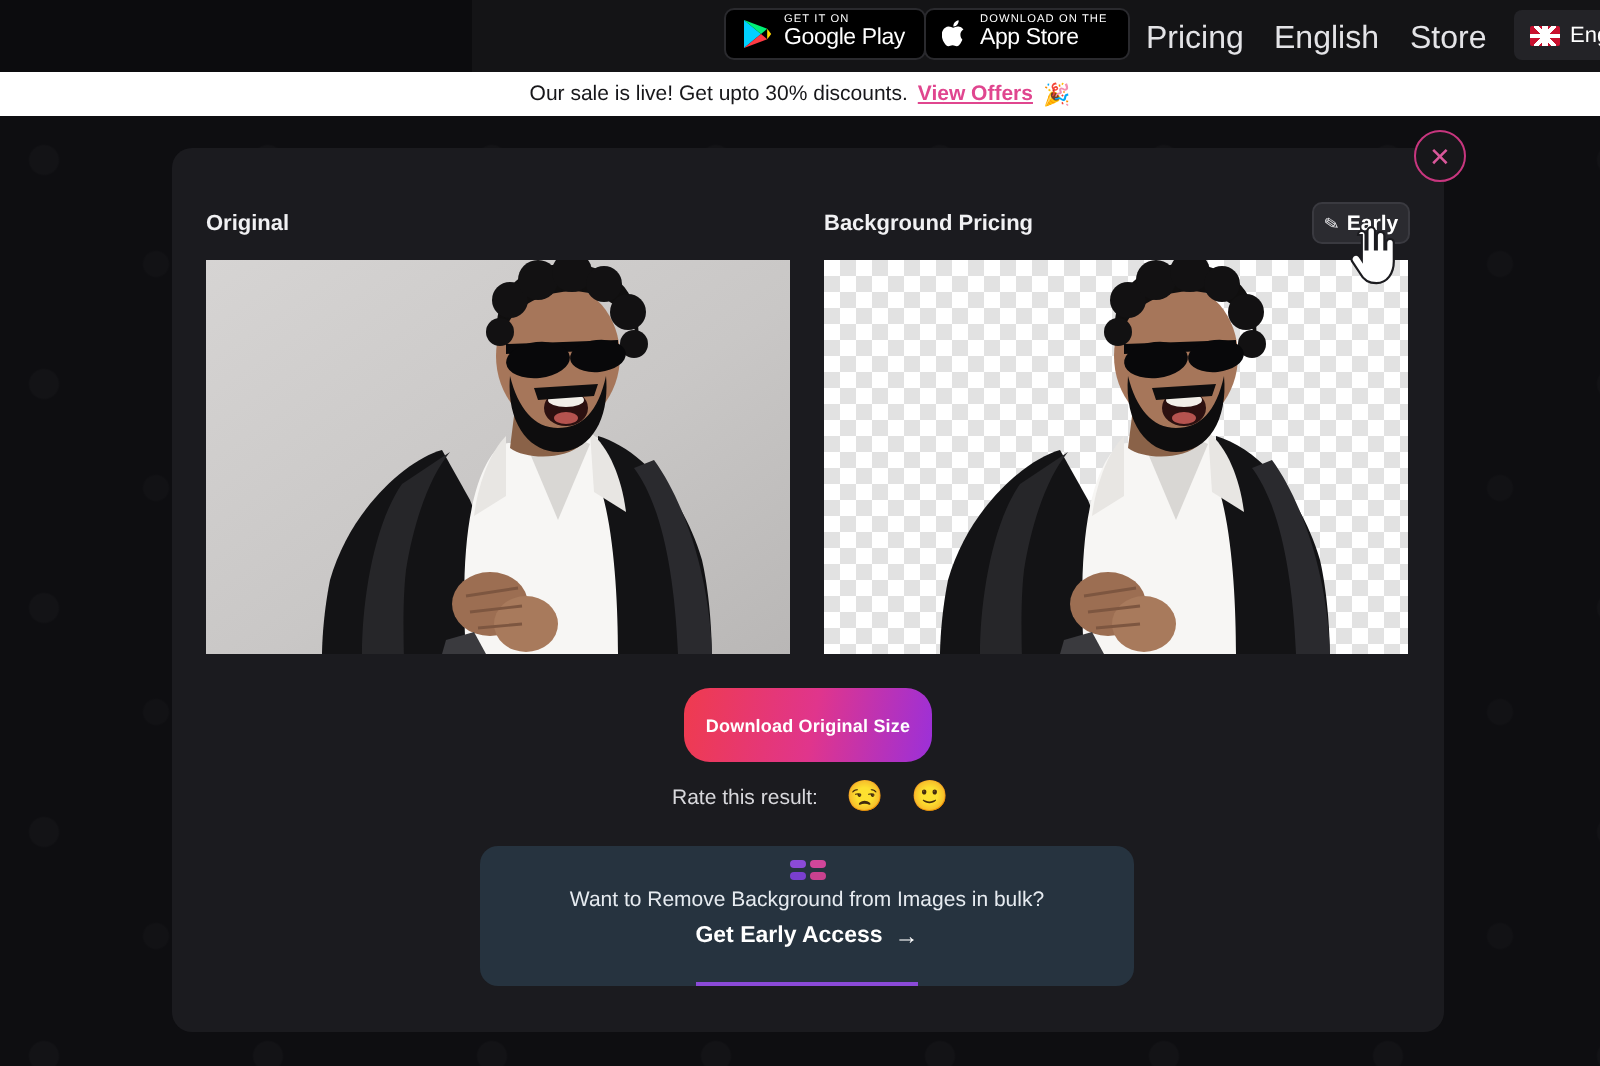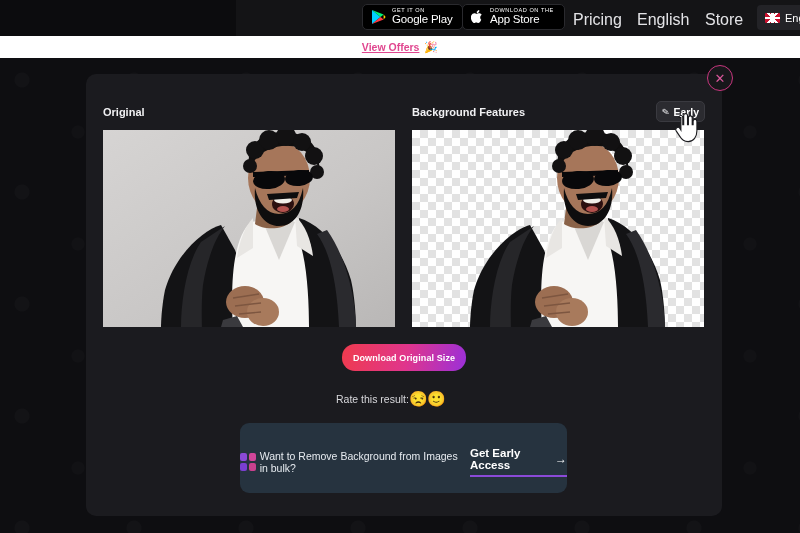--- a/index.html
+++ b/index.html
@@ -132,56 +132,56 @@
     background-image:
       linear-gradient(45deg, #e2e2e2 25%, transparent 25%, transparent 75%, #e2e2e2 75%),
       linear-gradient(45deg, #e2e2e2 25%, transparent 25%, transparent 75%, #e2e2e2 75%);
     background-size: 16px 16px;
     background-position: 0 0, 8px 8px;
   }
   .photo-svg { position: absolute; left: 0; top: 0; width: 292px; height: 197px; }
 
   
   .download-btn {
-    position: absolute; left: 342px; top: 344px; width: 124px; height: 27px;
+    position: absolute; left: 342px; top: 344px; width: 124px; height: 37px;
     border-radius: 13px;
     background: linear-gradient(100deg, #ef3b4e 0%, #e0358c 52%, #9b30d9 100%);
     display: flex; align-items: center; justify-content: center;
     cursor: pointer;
   }
   .download-btn .dl-label {
     font-size: 9px; font-weight: 700; color: #fff; letter-spacing: .1px;
   }
 
   
   .rate-row {
     position: absolute; left: 336px; top: 391px;
-    display: flex; align-items: center; 
+    display: flex; align-items: center; gap: 14px;
   }
   .rate-label { font-size: 10.5px; color: #d8d8dc; }
   .emoji { font-size: 15px; line-height: 1; cursor: pointer; }
 
   
   .bulk-card {
     position: absolute; left: 240px; top: 423px; width: 327px; height: 70px;
     background: #26333f; border-radius: 9px;
-    display: flex; align-items: center; gap: 4px;
+    display: flex; flex-direction: column; align-items: center; gap: 4px;
     padding-top: 7px;
   }
   .grid-logo { width: 18px; height: 18px; display: grid;
     grid-template-columns: 1fr 1fr; grid-template-rows: 1fr 1fr; gap: 2px; }
   .grid-logo i { display: block; border-radius: 2px; }
   .grid-logo i:nth-child(1) { background: #8b4ad8; }
   .grid-logo i:nth-child(2) { background: #d1469a; }
   .grid-logo i:nth-child(3) { background: #7a3fcf; }
   .grid-logo i:nth-child(4) { background: #c9418f; }
   .bulk-q { font-size: 10.5px; color: #e6ebf0; }
   .bulk-cta {
     display: flex; align-items: center; gap: 6px;
-    border-bottom: 2px solid #8b4ad8; padding-bottom: 4px; margin-top: 1px;
+    border-bottom: 2px solid #8b4ad8; padding-bottom: 16px; margin-top: 1px;
     cursor: pointer;
   }
   .bulk-cta .cta-label { font-size: 11.5px; font-weight: 700; color: #fff; }
   .bulk-cta .arrow { font-size: 12px; color: #fff; }
 </style>
 </head>
 <body>
 
 <div id="page">
 
@@ -223,32 +223,33 @@
   <div class="nav-link" id="nav-pricing" style="z-index:45">Pricing</div>
   <div class="nav-link" id="nav-features" style="z-index:45">English</div>
   <div class="nav-link" id="nav-blog" style="z-index:45">Store</div>
 
   <div class="lang-sel" style="z-index:45">
     <span class="flag"></span>
     <span class="lang-label">English</span>
   </div>
 
   <div class="banner">
+    <span>Our sale is live! Get upto 30% discounts.</span>
     <span class="offers">View Offers</span>
     <span class="party">🎉</span>
   </div>
 
   <div class="modal"></div>
 
   <div class="close-btn">
     <span>✕</span>
   </div>
 
   <div class="panel-label" id="label-original">Original</div>
-  <div class="panel-label" id="label-removed">Background Features</div>
+  <div class="panel-label" id="label-removed">Background Pricing</div>
 
   <div class="edit-btn">
     <span class="pencil">✎</span>
     <span class="edit-label">Early</span>
   </div>
 
   <div class="hand-cursor">
     <svg width="26" height="30" viewBox="0 0 26 30">
       <path d="M7 4.5c0-1.1 0.8-2 1.9-2s1.9 0.9 1.9 2v7.2h0.9V2.6c0-1.1 0.8-2 1.9-2s1.9 0.9 1.9 2v9.1h0.9V4.9c0-1.1 0.8-2 1.9-2s1.9 0.9 1.9 2v6.8h0.9V8.4c0-1.1 0.8-2 1.9-2s1.9 0.9 1.9 2v9.4c0 5.7-3.2 10.8-8.7 10.8-4.3 0-6.6-1.9-8.2-5L4 17.6c-0.6-1.2 0-2.6 1.2-3.1 1-0.4 2.1 0 2.7 0.9l1 1.6V4.5z" fill="#ffffff" stroke="#1b1b1f" stroke-width="1.1"></path>
     </svg>

